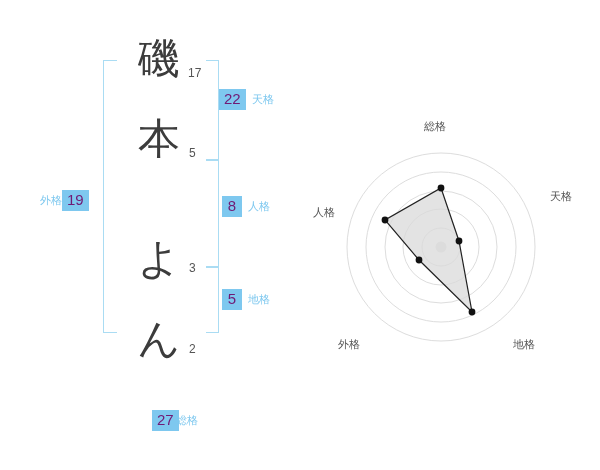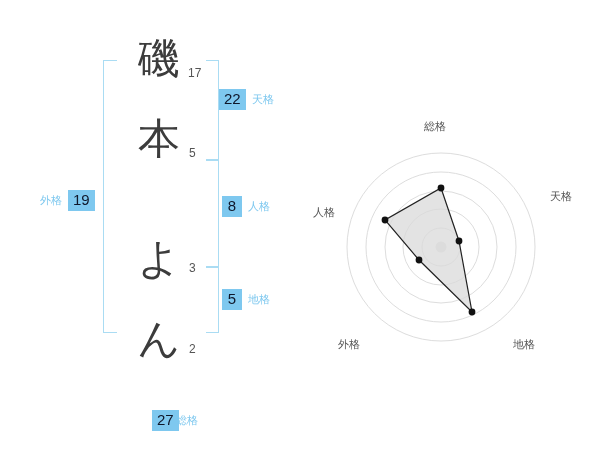--- a/index.html
+++ b/index.html
@@ -44,21 +44,21 @@
     position: absolute;
     font-size: 12px;
     color: #555;
     font-family: "Liberation Sans", sans-serif;
   }
 
   
   .chip {
     position: absolute;
     background: #7ec8ef;
-    color: #0f172a;
+    color: #701a75;
     font-size: 15px;
     line-height: 20px;
     height: 21px;
     padding: 0 5px;
     text-align: center;
     font-family: "Liberation Sans", sans-serif;
     box-sizing: border-box;
   }
   .chip-label {
     position: absolute;
@@ -141,21 +141,21 @@
     <div class="chip" style="left:219px; top:89px; min-width:26px;">22</div>
     <div class="chip-label" style="left:252px; top:89px;">天格</div>
 
     <div class="chip" style="left:222px; top:196px; min-width:20px;">8</div>
     <div class="chip-label" style="left:248px; top:196px;">人格</div>
 
     <div class="chip" style="left:222px; top:289px; min-width:20px;">5</div>
     <div class="chip-label" style="left:248px; top:289px;">地格</div>
 
     <div class="chip-label-left" style="left:28px; top:190px; width:34px;">外格</div>
-    <div class="chip" style="left:68px; top:190px; min-width:26px;">19</div>
+    <div class="chip" style="left:62px; top:190px; min-width:26px;">19</div>
 
     <div class="chip" style="left:152px; top:410px; min-width:26px;">27</div>
     <div class="chip-label" style="left:176px; top:410px;">総格</div>
   </div>
 
   <div id="radar-panel">
     <svg id="radar-svg" width="300" height="470" viewBox="0 0 300 470">
       <g>
         <circle cx="141" cy="247" r="94" fill="none" stroke="#dddddd" stroke-width="1"></circle>
         <circle cx="141" cy="247" r="75" fill="none" stroke="#dddddd" stroke-width="1"></circle>

